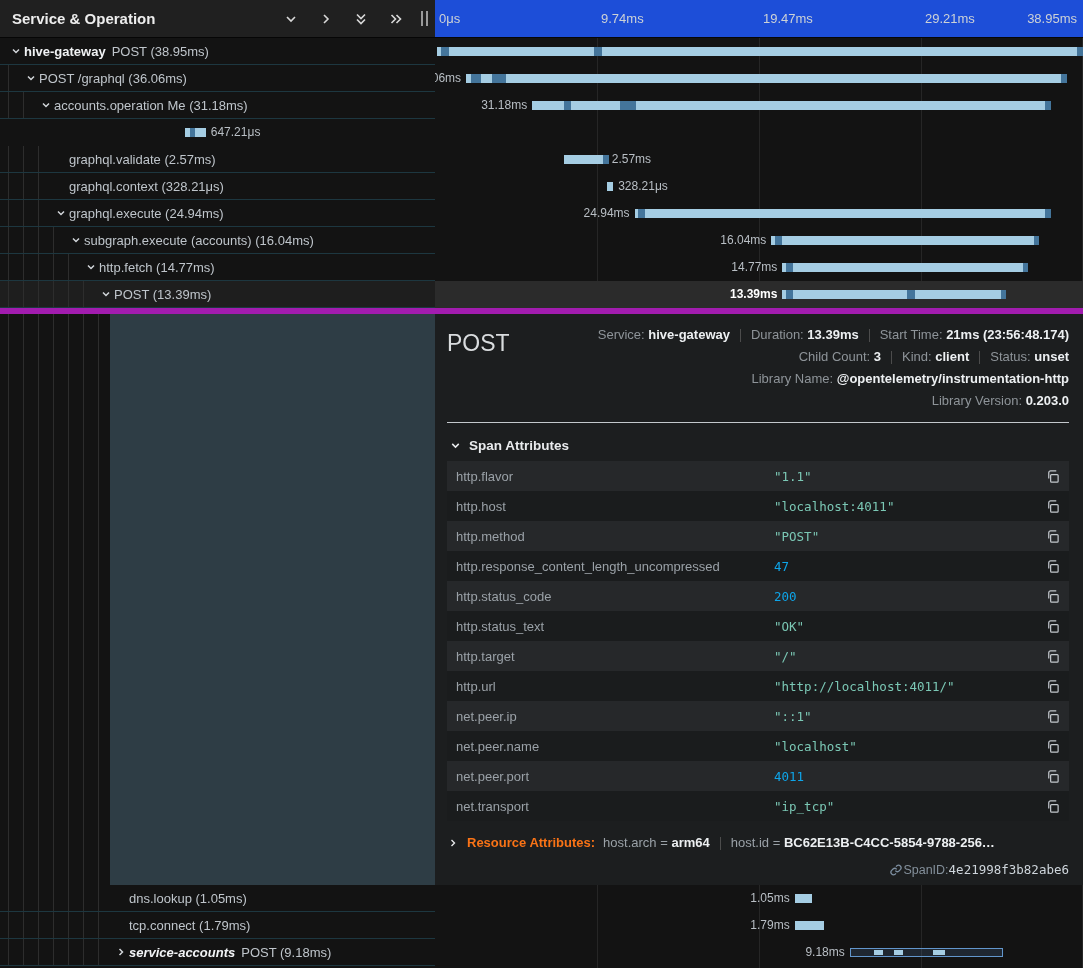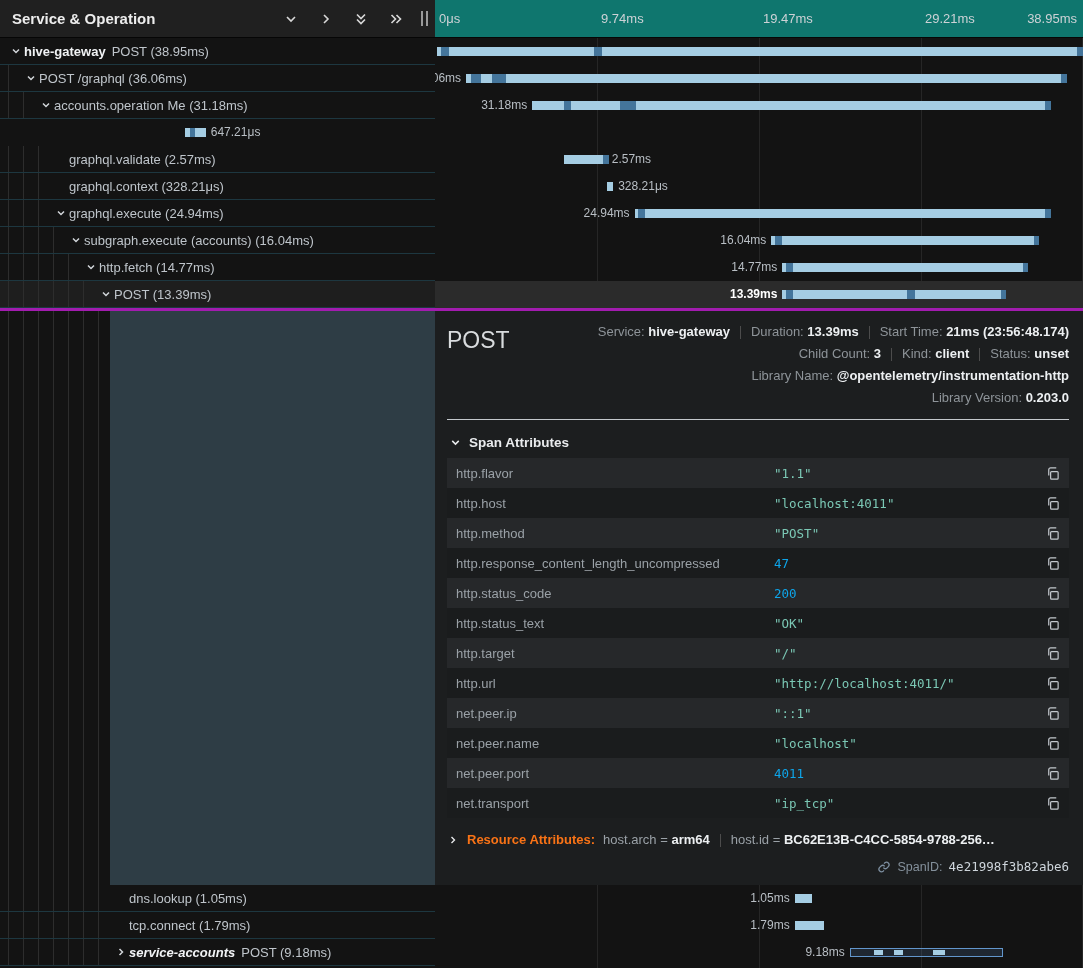--- a/index.html
+++ b/index.html
@@ -12,21 +12,21 @@
   .gl{ position:absolute; top:0; bottom:0; width:1px; background:#262626; }
 
   
   .header{ position:relative; z-index:2; display:flex; height:38px; border-bottom:1px solid #060606; }
   .header-left{ width:435px; flex:none; display:flex; align-items:center; padding:0 4px 0 12px; background:#202020; }
   .hl-title{ flex:1; font-size:15px; font-weight:700; color:#ededed; }
   .hl-icons{ display:flex; align-items:center; gap:15px; margin-right:12px; }
   .icon-btn{ background:none; border:0; padding:2px; cursor:pointer; display:flex; }
   .resizer{ width:7px; height:15px; margin:0 3px;
             background:linear-gradient(to right,#9a9a9a 0 2px,transparent 2px 5px,#9a9a9a 5px 7px); cursor:col-resize; }
-  .ruler{ flex:1; position:relative; background:#0f766e; }
+  .ruler{ flex:1; position:relative; background:#1d4ed8; }
   .ruler-label{ position:absolute; top:0; line-height:37px; font-size:13px; color:#cdd2d6; white-space:nowrap; }
 
   
   .rows{ position:relative; z-index:1; }
   .row{ display:flex; height:27px; }
   .row-left{ width:435px; flex:none; display:flex; align-items:center; position:relative;
              border-bottom:1px solid #1d3740; overflow:hidden; white-space:nowrap; cursor:pointer; }
   .guides{ position:absolute; left:8px; top:0; bottom:0;
            background-image:repeating-linear-gradient(to right,#2d2d2d 0,#2d2d2d 1px,transparent 1px,transparent 15px); }
   .indent{ flex:none; display:inline-block; height:1px; }
@@ -39,21 +39,21 @@
   .bar{ position:absolute; top:9px; height:9px; background:#a5cde3; }
   .bar.outlined{ background:rgba(100,150,210,0.16); border:1px solid #6296cc; }
   .bar-tick{ position:absolute; top:9px; height:9px; background:#44759b; }
   .bar-tick.light{ background:#a5cde3; top:11px; height:5px; }
   .bar-label{ position:absolute; top:0; line-height:26px; font-size:12px; color:#b9bfc5; white-space:nowrap; }
   .row.selected .row-right{ background:#2b2b2b; }
   .row.selected .row-left{ background:#1e1e1e; }
   .row.selected .bar-label{ color:#ffffff; font-weight:700; }
 
   
-  .detail-region{ position:relative; z-index:1; display:flex; height:577px; border-top:3px solid #a21caf; }
+  .detail-region{ position:relative; z-index:1; display:flex; height:577px; border-top:6px solid #a21caf; }
   .detail-left{ width:435px; flex:none; position:relative; }
   .detail-left .guides{ width:106px; }
   .slab{ position:absolute; left:110px; right:0; top:0; bottom:0; background:#2e3d45; }
   .detail-panel{ flex:1; background:#1c1e1f; padding:10px 14px 0 12px; display:flex; flex-direction:column; }
   .dp-head{ display:flex; justify-content:space-between; align-items:flex-start; }
   .dp-title{ font-size:23px; color:#d9dcde; font-weight:500; padding-top:6px; }
   .dp-meta{ text-align:right; }
   .meta-line{ font-size:13px; line-height:22px; color:#8e9499; }
   .m-label{ color:#8e9499; }
   .m-value{ color:#edf0f2; font-weight:700; }
@@ -67,21 +67,21 @@
   .attr-key{ flex:none; width:318px; font-size:13px; color:#9aa1a7; }
   .attr-val{ flex:1; font-family:"DejaVu Sans Mono",monospace; font-size:12.5px; }
   .attr-val.string{ color:#7bc8b5; }
   .attr-val.number{ color:#0ea5e9; }
   .copy-btn{ flex:none; background:none; border:0; padding:0; cursor:pointer; display:flex; }
   .res-line{ display:flex; align-items:center; gap:8px; margin-top:14px; font-size:13px; white-space:nowrap; }
   .res-label{ font-weight:700; color:#f97316; }
   .res-key{ color:#9aa1a7; }
   .res-eq{ color:#9aa1a7; }
   .res-val{ color:#edf0f2; font-weight:700; }
-  .spanid-line{ margin-top:12px; display:flex; justify-content:flex-end; align-items:center; gap:6px;
+  .spanid-line{ margin-top:12px; display:flex; justify-content:flex-end; align-items:center; 
                 font-size:12.5px; color:#84909b; }
   .spanid-value{ font-family:"DejaVu Sans Mono",monospace; color:#ced5db; }
 </style>
 </head>
 <body>
 
 <div class="app">
 
   <div class="gridlines">
     <div class="gl" style="left:25%"></div>

